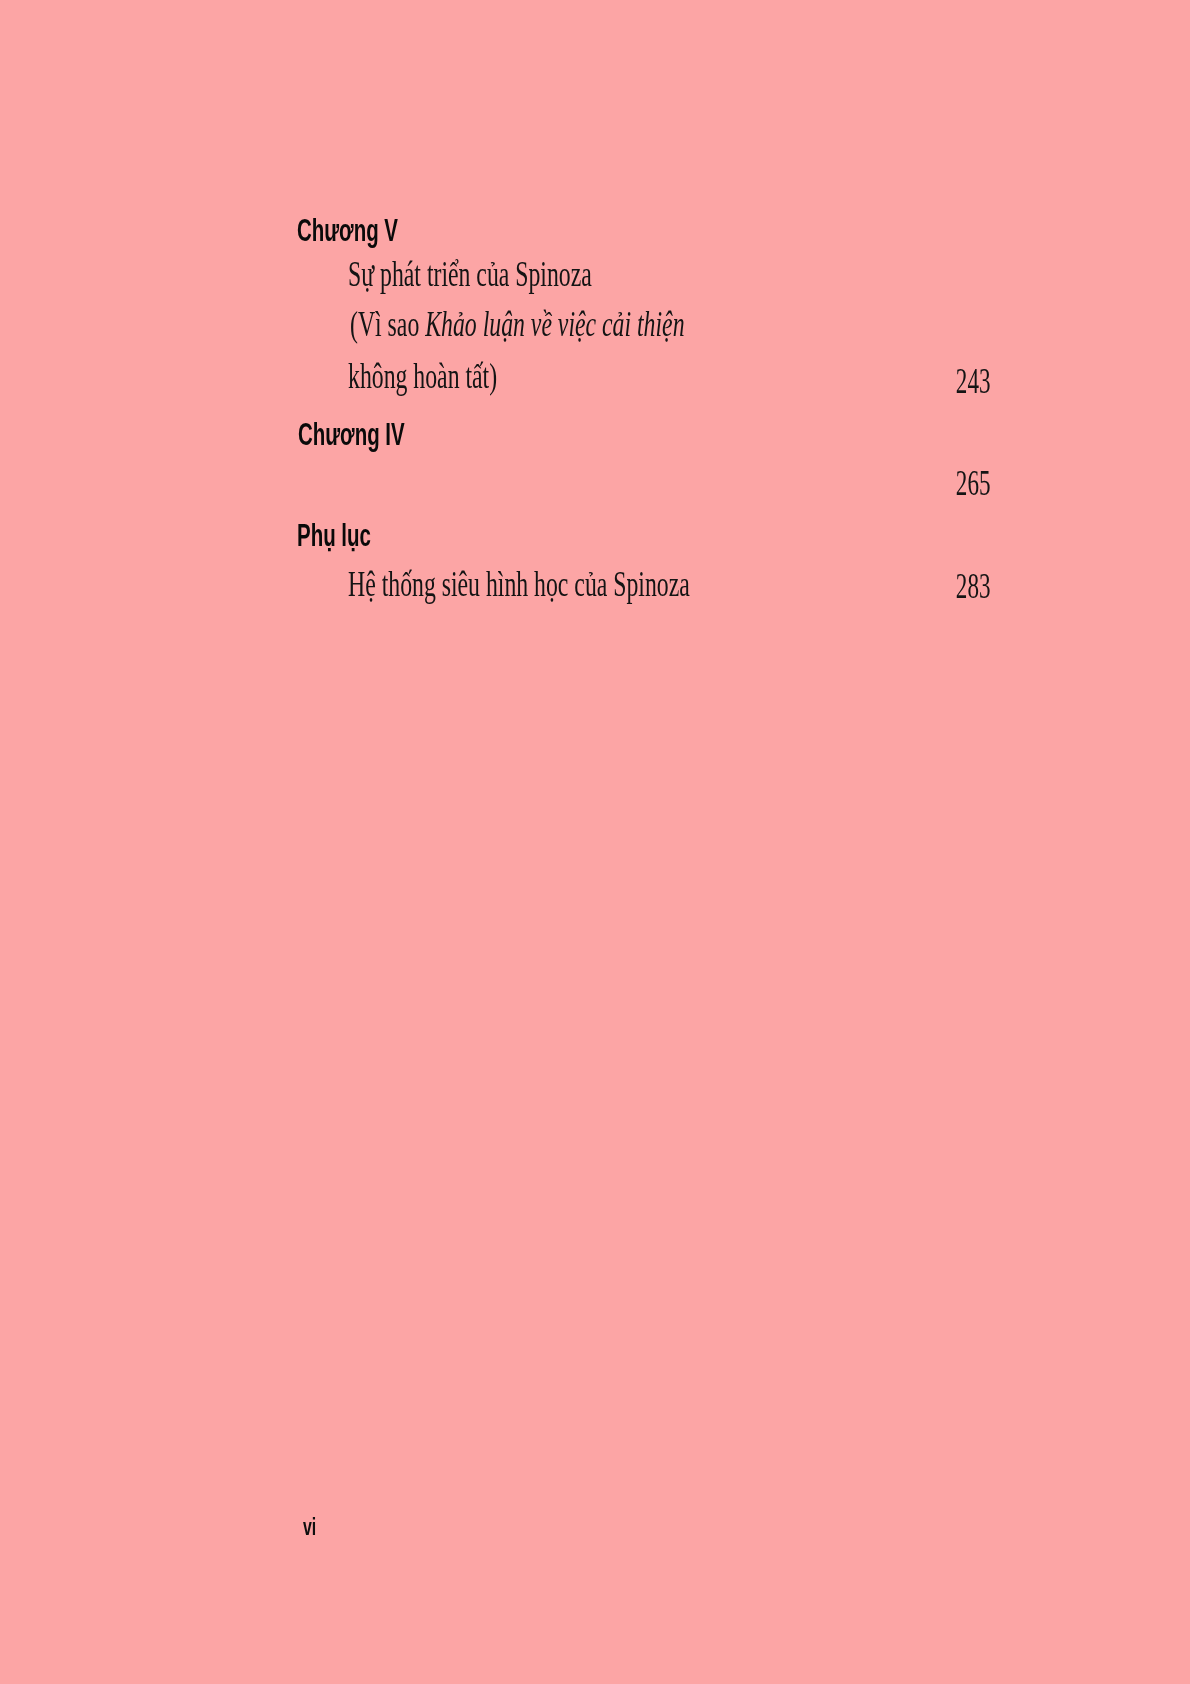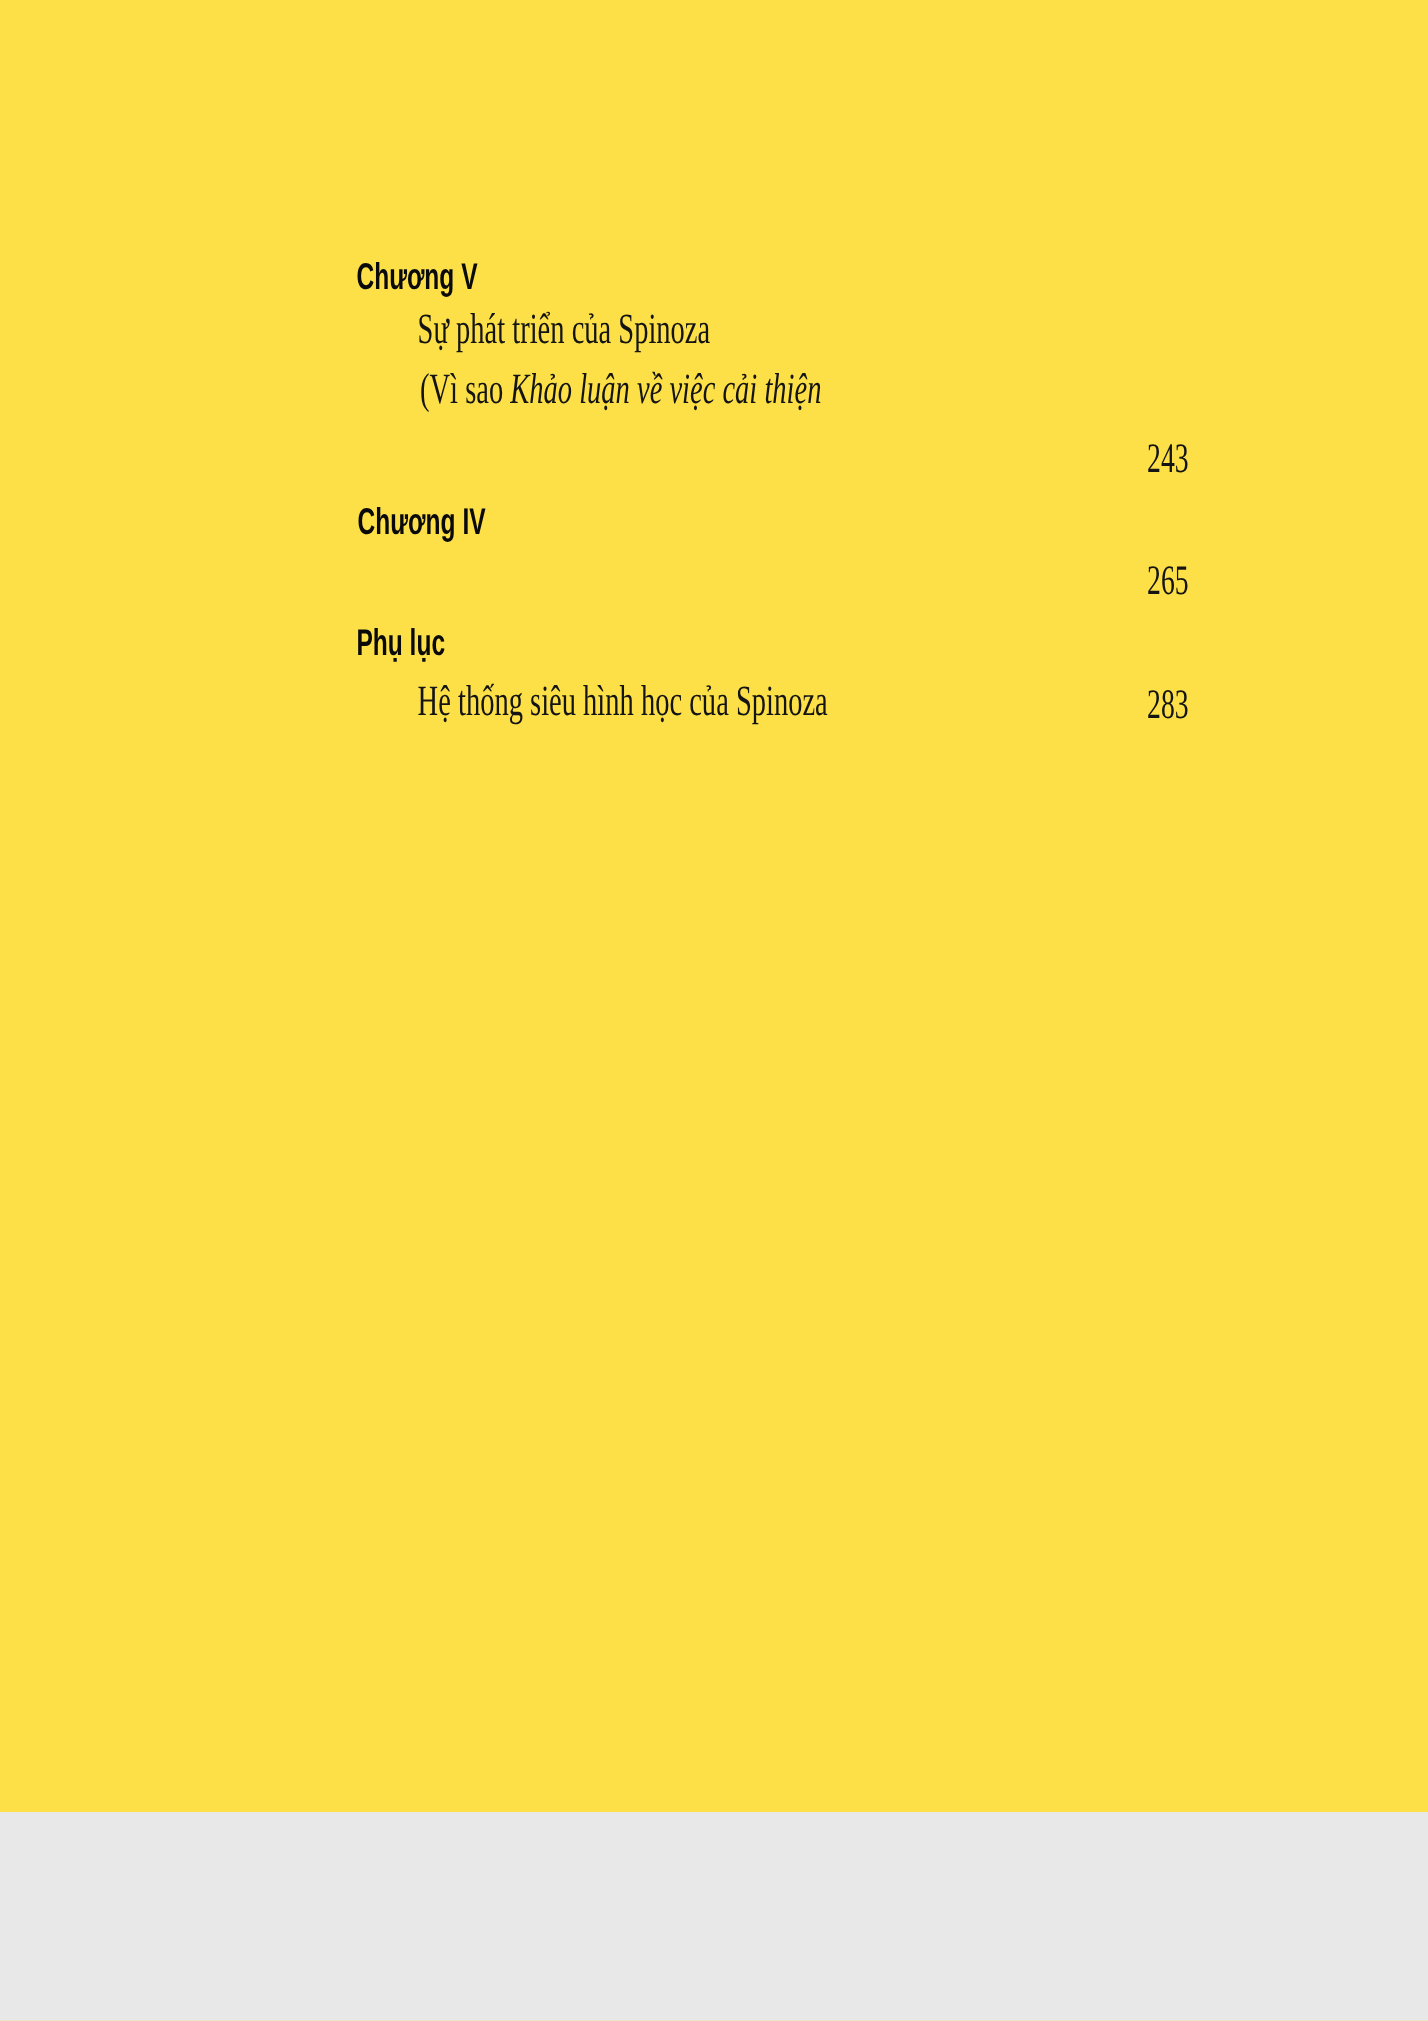--- a/index.html
+++ b/index.html
@@ -3,23 +3,23 @@
 <meta charset="utf-8">
 <style>
   html, body {
     margin: 0;
     padding: 0;
     background: #e8e8e8;
   }
   .page {
     position: relative;
     width: 1190px;
-    height: 1510px;
+    height: 1684px;
     margin: 0 auto;
-    background: #fde047;
+    background: #fca5a5;
     overflow: hidden;
     color: #111111;
   }
   .line {
     position: absolute;
     white-space: nowrap;
     line-height: 1;
   }
   
   .squeeze {
@@ -56,21 +56,21 @@
   }
   .pagenum-line {
     position: absolute;
     right: 200px;
     line-height: 1;
     white-space: nowrap;
   }
   .folio {
     font-family: "Liberation Sans", sans-serif;
     font-weight: bold;
-    font-size: 28px;
+    font-size: 24px;
     color: #0f0f0f;
   }
 
   
   .l-heading1 { left: 297px; top: 215px; }
   .l-title1   { left: 348px; top: 256px; }
   .l-sub1a    { left: 350px; top: 306px; }
   .l-sub1b    { left: 348px; top: 358px; }
   .l-page1    { top: 364px; }
   .l-heading2 { left: 298px; top: 419px; }
@@ -91,20 +91,23 @@
   </div>
 
   <div class="line entry l-title1">
     <span class="squeeze">Sự phát triển của Spinoza</span>
   </div>
 
   <div class="line entry l-sub1a">
     <span class="squeeze"><span>(Vì sao </span><span class="it">Khảo luận về việc cải thiện</span></span>
   </div>
 
+  <div class="line entry l-sub1b">
+    <span class="squeeze">không hoàn tất)</span>
+  </div>
 
   <div class="pagenum-line pagenum l-page1">
     <span class="squeeze-right">243</span>
   </div>
 
   <div class="line heading l-heading2">
     <span class="squeeze">Chương IV</span>
   </div>
 
 

